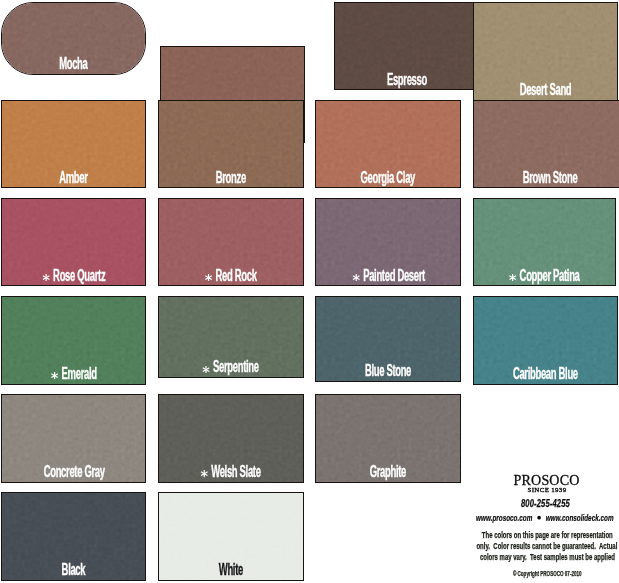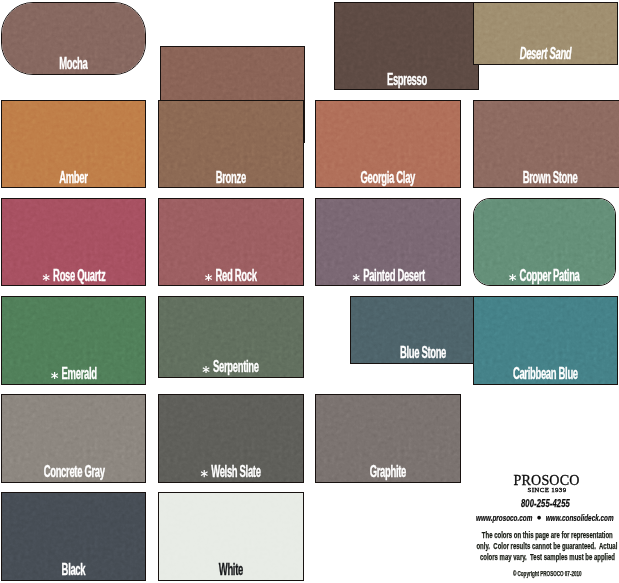--- a/index.html
+++ b/index.html
@@ -115,21 +115,21 @@
       <div class="swatch" style="left: 160px; top: 2px; width: 145.4px; height: 97px; margin-top: 44px;">
         <div class="sw-fill" style="background: rgb(139, 100, 87);"></div>
         <div class="sw-noise"></div>
         <div class="sw-label"><span class="cond"><span class="sw-label-ink">Light Roast</span></span></div>
       </div>
       <div class="swatch" style="left: 334px; top: 2px; width: 145.4px; height: 88.3px;">
         <div class="sw-fill" style="background: rgb(94, 75, 68);"></div>
         <div class="sw-noise"></div>
         <div class="sw-label"><span class="cond"><span class="sw-label-ink">Espresso</span></span></div>
       </div>
-      <div class="swatch" style="left: 472.69px; top: 2px; width: 145.4px; height: 63px; font-style: italic;">
+      <div class="swatch" style="left: 472.69px; top: 2px; width: 145.4px; height: 99px;">
         <div class="sw-fill" style="background: rgb(160, 143, 112);"></div>
         <div class="sw-noise"></div>
         <div class="sw-label"><span class="cond"><span class="sw-label-ink">Desert Sand</span></span></div>
       </div>
       <div class="swatch" style="left: 1px; top: 100.08px; width: 145.4px; height: 88.3px;">
         <div class="sw-fill" style="background: rgb(192, 127, 73);"></div>
         <div class="sw-noise"></div>
         <div class="sw-label"><span class="cond"><span class="sw-label-ink">Amber</span></span></div>
       </div>
       <div class="swatch" style="left: 158.23px; top: 100.08px; width: 145.4px; height: 88.3px; padding-left: 17px;">
@@ -179,21 +179,21 @@
         <div class="sw-label"><span class="cond"><span class="star"><svg viewBox="0 0 11 11" preserveAspectRatio="none" xmlns="http://www.w3.org/2000/svg">
                 <line x1="5.5" y1="5.5" x2="5.50" y2="0.05" stroke="#ffffff" stroke-width="1.7" stroke-linecap="butt"></line>
                 <line x1="5.5" y1="5.5" x2="10.22" y2="2.78" stroke="#ffffff" stroke-width="1.7" stroke-linecap="butt"></line>
                 <line x1="5.5" y1="5.5" x2="10.22" y2="8.22" stroke="#ffffff" stroke-width="1.7" stroke-linecap="butt"></line>
                 <line x1="5.5" y1="5.5" x2="5.50" y2="10.95" stroke="#ffffff" stroke-width="1.7" stroke-linecap="butt"></line>
                 <line x1="5.5" y1="5.5" x2="0.78" y2="8.22" stroke="#ffffff" stroke-width="1.7" stroke-linecap="butt"></line>
                 <line x1="5.5" y1="5.5" x2="0.78" y2="2.77" stroke="#ffffff" stroke-width="1.7" stroke-linecap="butt"></line>
                 <circle cx="5.5" cy="5.5" r="0.9" fill="#ffffff"></circle>
               </svg></span><span class="sw-label-ink">Painted Desert</span></span></div>
       </div>
-      <div class="swatch" style="left: 472.69px; top: 198.16px; width: 143px; height: 88.3px; border-radius: 17px;">
+      <div class="swatch" style="left: 472.69px; top: 198.16px; width: 143px; height: 88.3px;">
         <div class="sw-fill" style="background: rgb(101, 144, 121);"></div>
         <div class="sw-noise"></div>
         <div class="sw-label"><span class="cond"><span class="star"><svg viewBox="0 0 11 11" preserveAspectRatio="none" xmlns="http://www.w3.org/2000/svg">
                 <line x1="5.5" y1="5.5" x2="5.50" y2="0.05" stroke="#ffffff" stroke-width="1.7" stroke-linecap="butt"></line>
                 <line x1="5.5" y1="5.5" x2="10.22" y2="2.78" stroke="#ffffff" stroke-width="1.7" stroke-linecap="butt"></line>
                 <line x1="5.5" y1="5.5" x2="10.22" y2="8.22" stroke="#ffffff" stroke-width="1.7" stroke-linecap="butt"></line>
                 <line x1="5.5" y1="5.5" x2="5.50" y2="10.95" stroke="#ffffff" stroke-width="1.7" stroke-linecap="butt"></line>
                 <line x1="5.5" y1="5.5" x2="0.78" y2="8.22" stroke="#ffffff" stroke-width="1.7" stroke-linecap="butt"></line>
                 <line x1="5.5" y1="5.5" x2="0.78" y2="2.77" stroke="#ffffff" stroke-width="1.7" stroke-linecap="butt"></line>
                 <circle cx="5.5" cy="5.5" r="0.9" fill="#ffffff"></circle>
@@ -218,21 +218,21 @@
         <div class="sw-label"><span class="cond"><span class="star"><svg viewBox="0 0 11 11" preserveAspectRatio="none" xmlns="http://www.w3.org/2000/svg">
                 <line x1="5.5" y1="5.5" x2="5.50" y2="0.05" stroke="#ffffff" stroke-width="1.7" stroke-linecap="butt"></line>
                 <line x1="5.5" y1="5.5" x2="10.22" y2="2.78" stroke="#ffffff" stroke-width="1.7" stroke-linecap="butt"></line>
                 <line x1="5.5" y1="5.5" x2="10.22" y2="8.22" stroke="#ffffff" stroke-width="1.7" stroke-linecap="butt"></line>
                 <line x1="5.5" y1="5.5" x2="5.50" y2="10.95" stroke="#ffffff" stroke-width="1.7" stroke-linecap="butt"></line>
                 <line x1="5.5" y1="5.5" x2="0.78" y2="8.22" stroke="#ffffff" stroke-width="1.7" stroke-linecap="butt"></line>
                 <line x1="5.5" y1="5.5" x2="0.78" y2="2.77" stroke="#ffffff" stroke-width="1.7" stroke-linecap="butt"></line>
                 <circle cx="5.5" cy="5.5" r="0.9" fill="#ffffff"></circle>
               </svg></span><span class="sw-label-ink">Serpentine</span></span></div>
       </div>
-      <div class="swatch" style="left: 315.46px; top: 296.24px; width: 145.4px; height: 68px; margin-left: 35px;">
+      <div class="swatch" style="left: 315.46px; top: 296.24px; width: 145.4px; height: 86px;">
         <div class="sw-fill" style="background: rgb(78, 100, 107);"></div>
         <div class="sw-noise"></div>
         <div class="sw-label"><span class="cond"><span class="sw-label-ink">Blue Stone</span></span></div>
       </div>
       <div class="swatch" style="left: 472.69px; top: 296.24px; width: 145.4px; height: 88.3px;">
         <div class="sw-fill" style="background: rgb(69, 130, 137);"></div>
         <div class="sw-noise"></div>
         <div class="sw-label"><span class="cond"><span class="sw-label-ink">Caribbean Blue</span></span></div>
       </div>
       <div class="swatch" style="left: 1px; top: 394.32px; width: 145.4px; height: 88.3px;">

